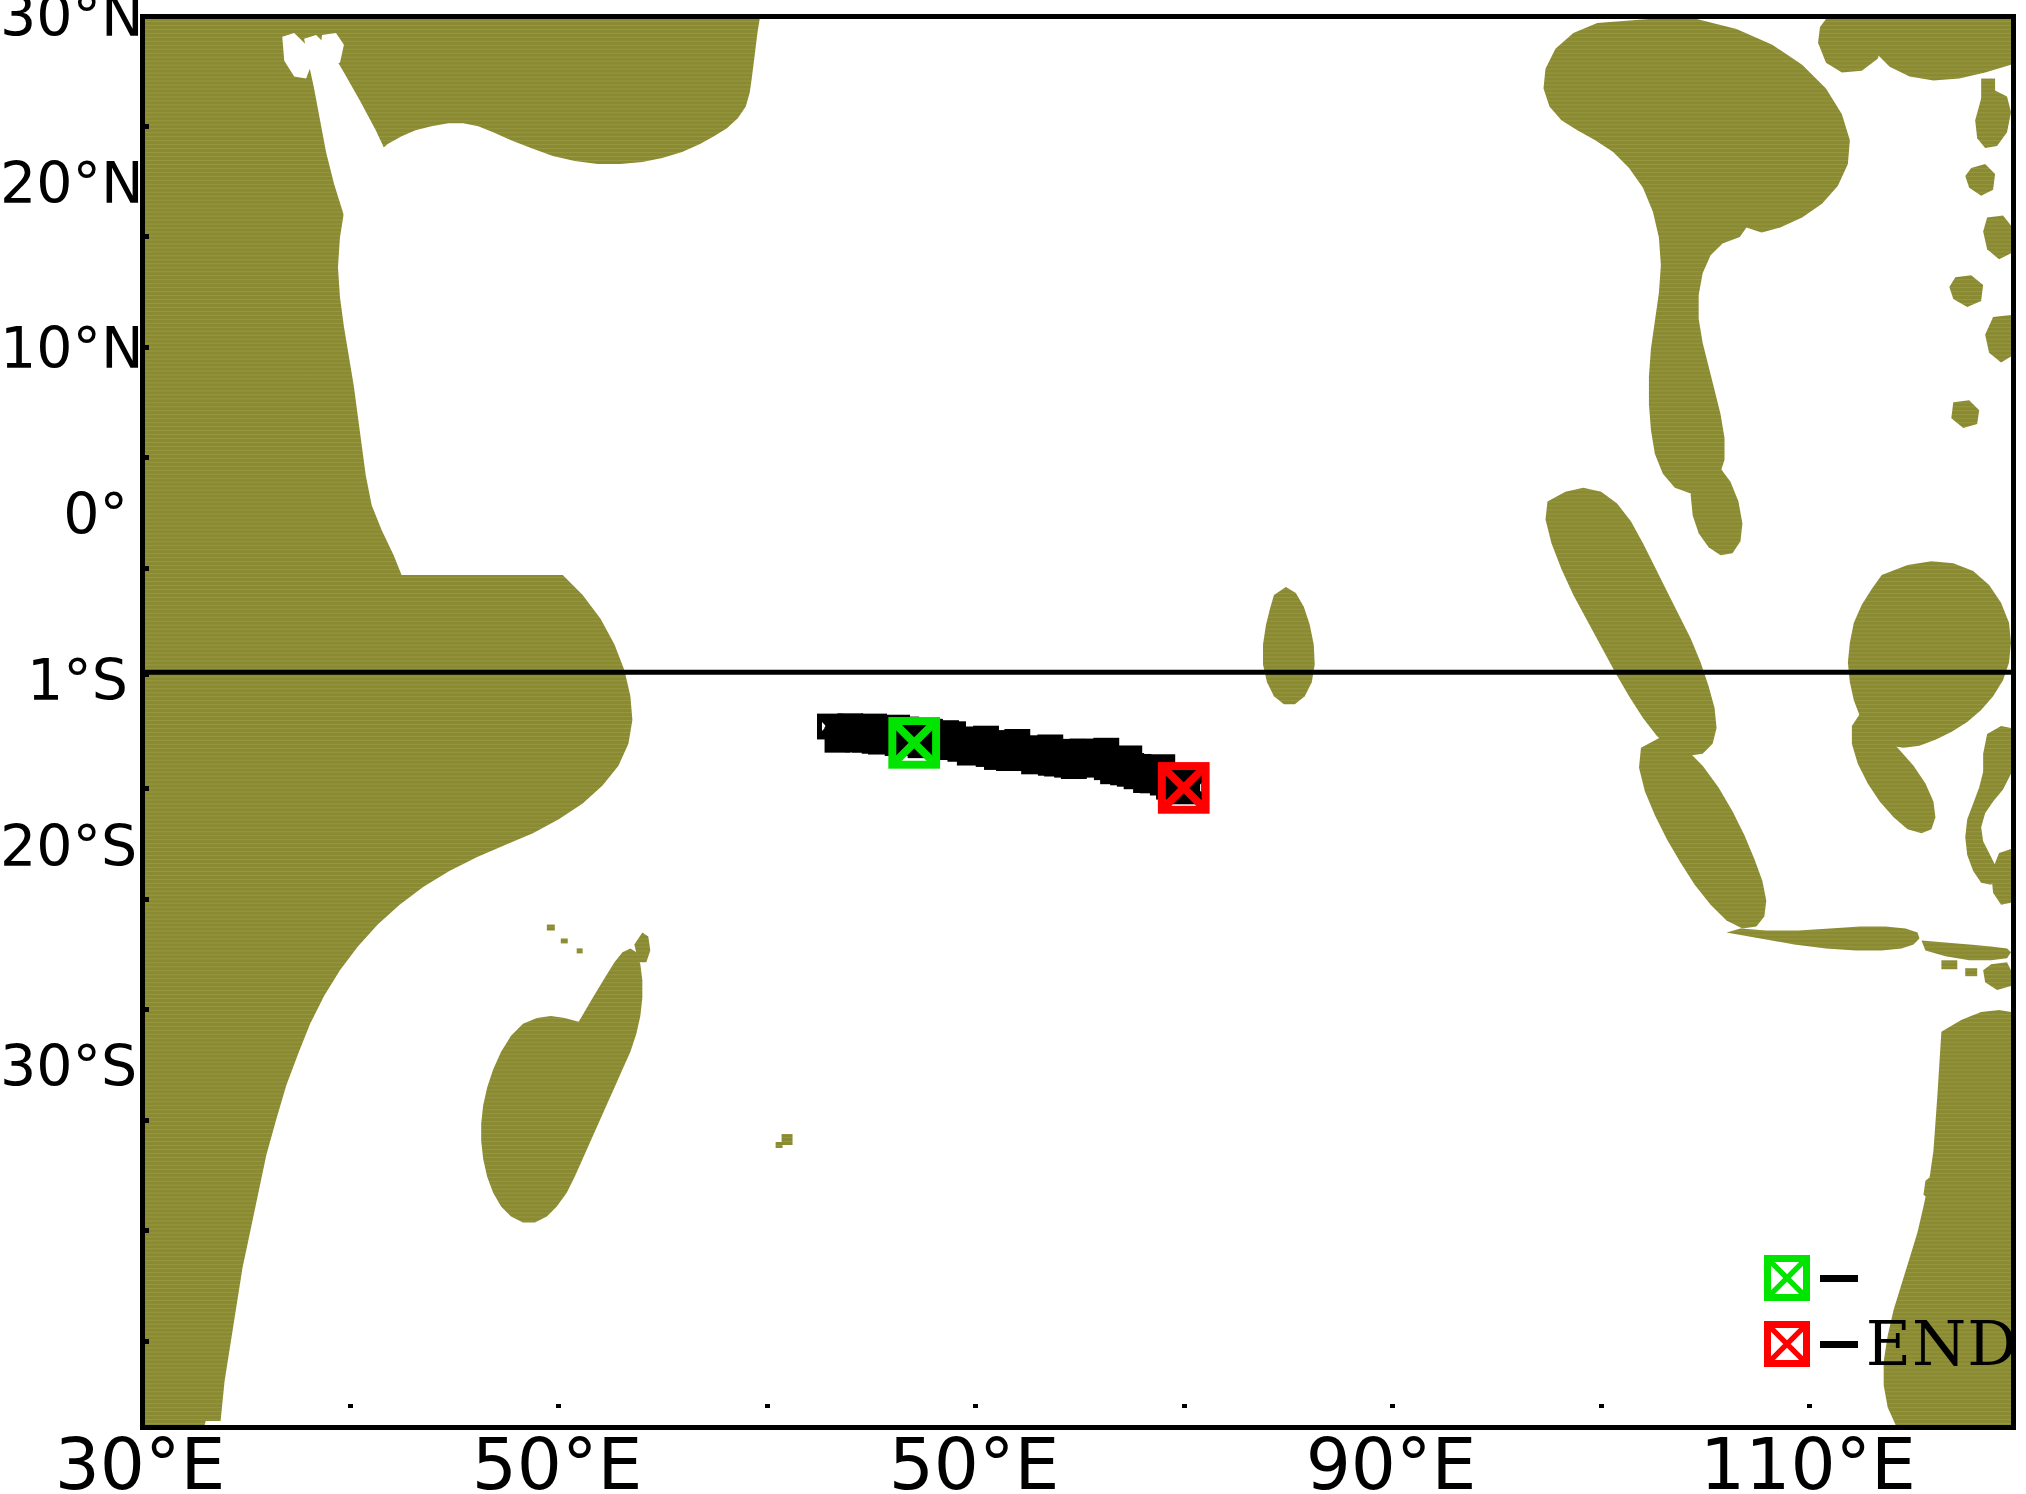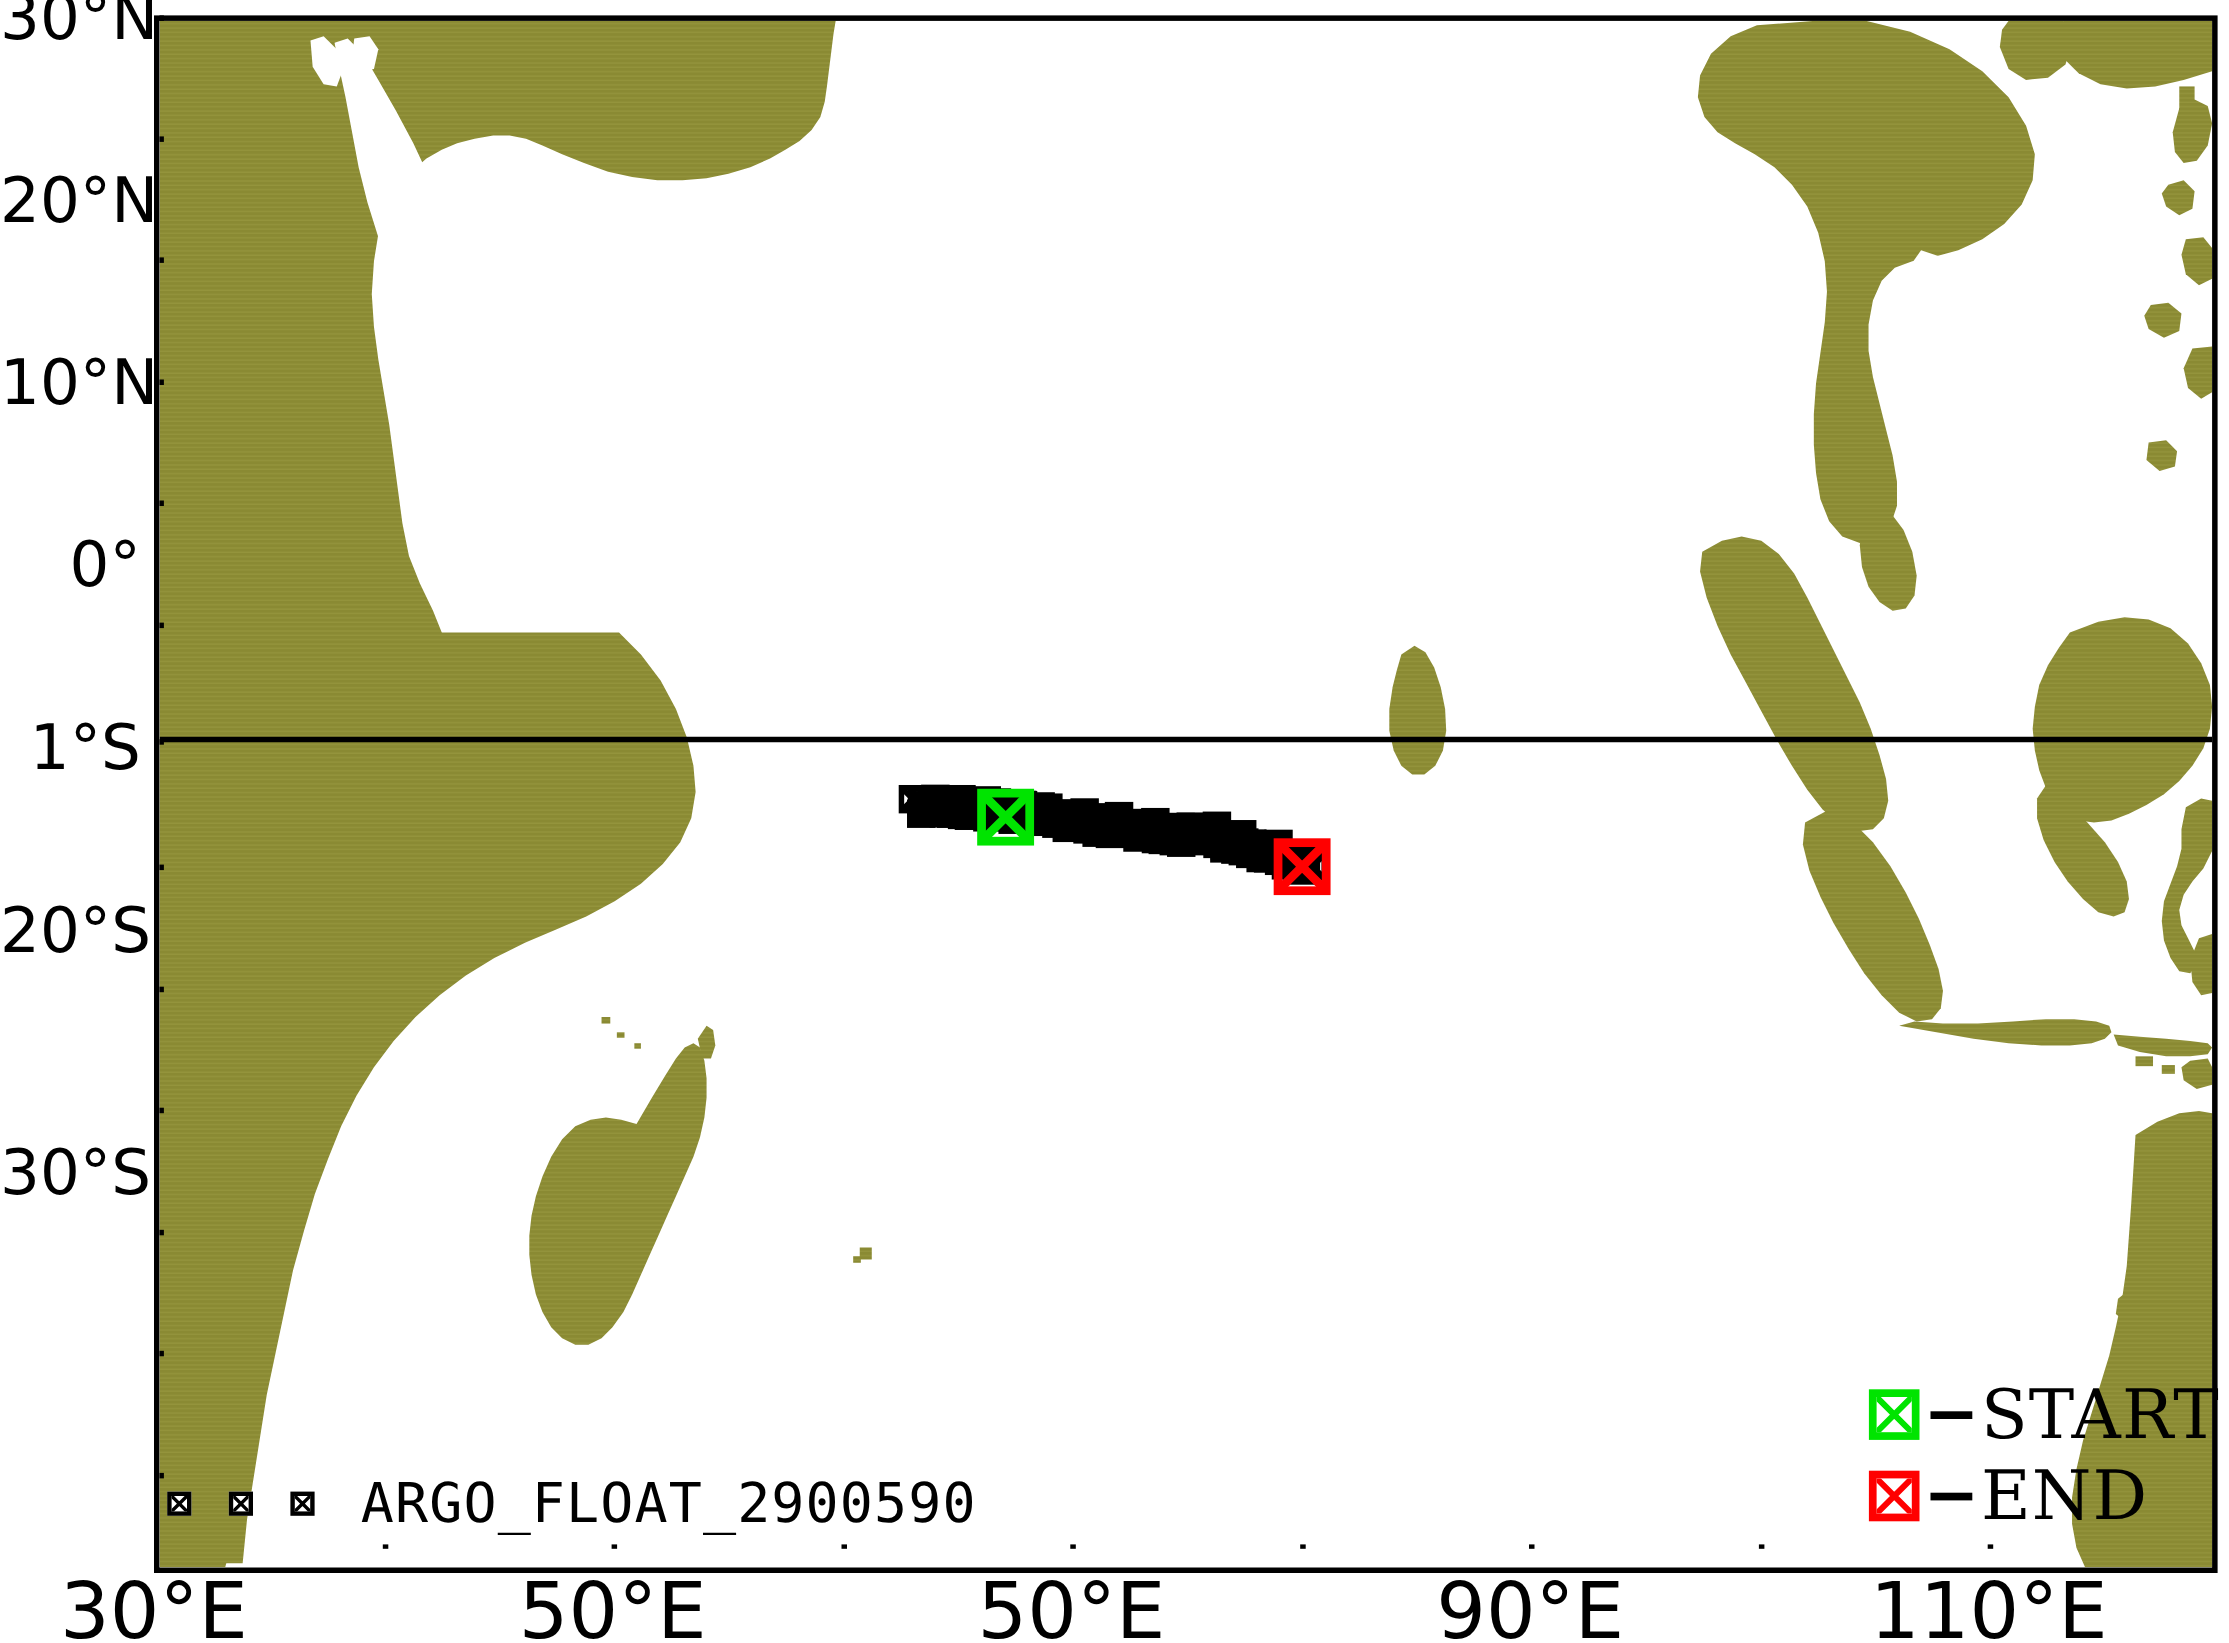--- a/index.html
+++ b/index.html
@@ -964,48 +964,29 @@
   <div class="ylabwrap" style="top:652px;">1°S</div>
   <div class="ylabwrap" style="top:818px;">20°S</div>
   <div class="ylabwrap" style="top:1038px;">30°S</div>
 
   <div class="xlabwrap" style="left:140px;">30°E</div>
   <div class="xlabwrap" style="left:557px;">50°E</div>
   <div class="xlabwrap" style="left:974px;">50°E</div>
   <div class="xlabwrap" style="left:1391px;">90°E</div>
   <div class="xlabwrap" style="left:1808px;">110°E</div>
 
-  <div class="legend-track">
-    <span class="msym sym-small">
-      <svg class="xline" viewBox="0 0 10 10" preserveAspectRatio="none">
-          <path d="M0,0 L10,10 M10,0 L0,10" stroke="#000" stroke-width="2.2" fill="none"></path>
-        </svg>
-    </span>
-    <span class="msym sym-small">
-      <svg class="xline" viewBox="0 0 10 10" preserveAspectRatio="none">
-          <path d="M0,0 L10,10 M10,0 L0,10" stroke="#000" stroke-width="2.2" fill="none"></path>
-        </svg>
-    </span>
-    <span class="msym sym-small">
-      <svg class="xline" viewBox="0 0 10 10" preserveAspectRatio="none">
-          <path d="M0,0 L10,10 M10,0 L0,10" stroke="#000" stroke-width="2.2" fill="none"></path>
-        </svg>
-    </span>
-    <span class="ltext">ARGO_FLOAT_2900590</span>
-  </div>
 
   <div class="legend-se">
     <div class="row">
       <span class="msym sym-start">
         <svg class="xline" viewBox="0 0 10 10" preserveAspectRatio="none">
             <path d="M0,0 L10,10 M10,0 L0,10" stroke="#00e400" stroke-width="1.7" fill="none"></path>
           </svg>
       </span>
       <span class="dash"></span>
-      <span class="setext">START</span>
     </div>
     <div class="row">
       <span class="msym sym-end">
         <svg class="xline" viewBox="0 0 10 10" preserveAspectRatio="none">
             <path d="M0,0 L10,10 M10,0 L0,10" stroke="#ff0000" stroke-width="1.7" fill="none"></path>
           </svg>
       </span>
       <span class="dash"></span>
       <span class="setext">END</span>
     </div>

